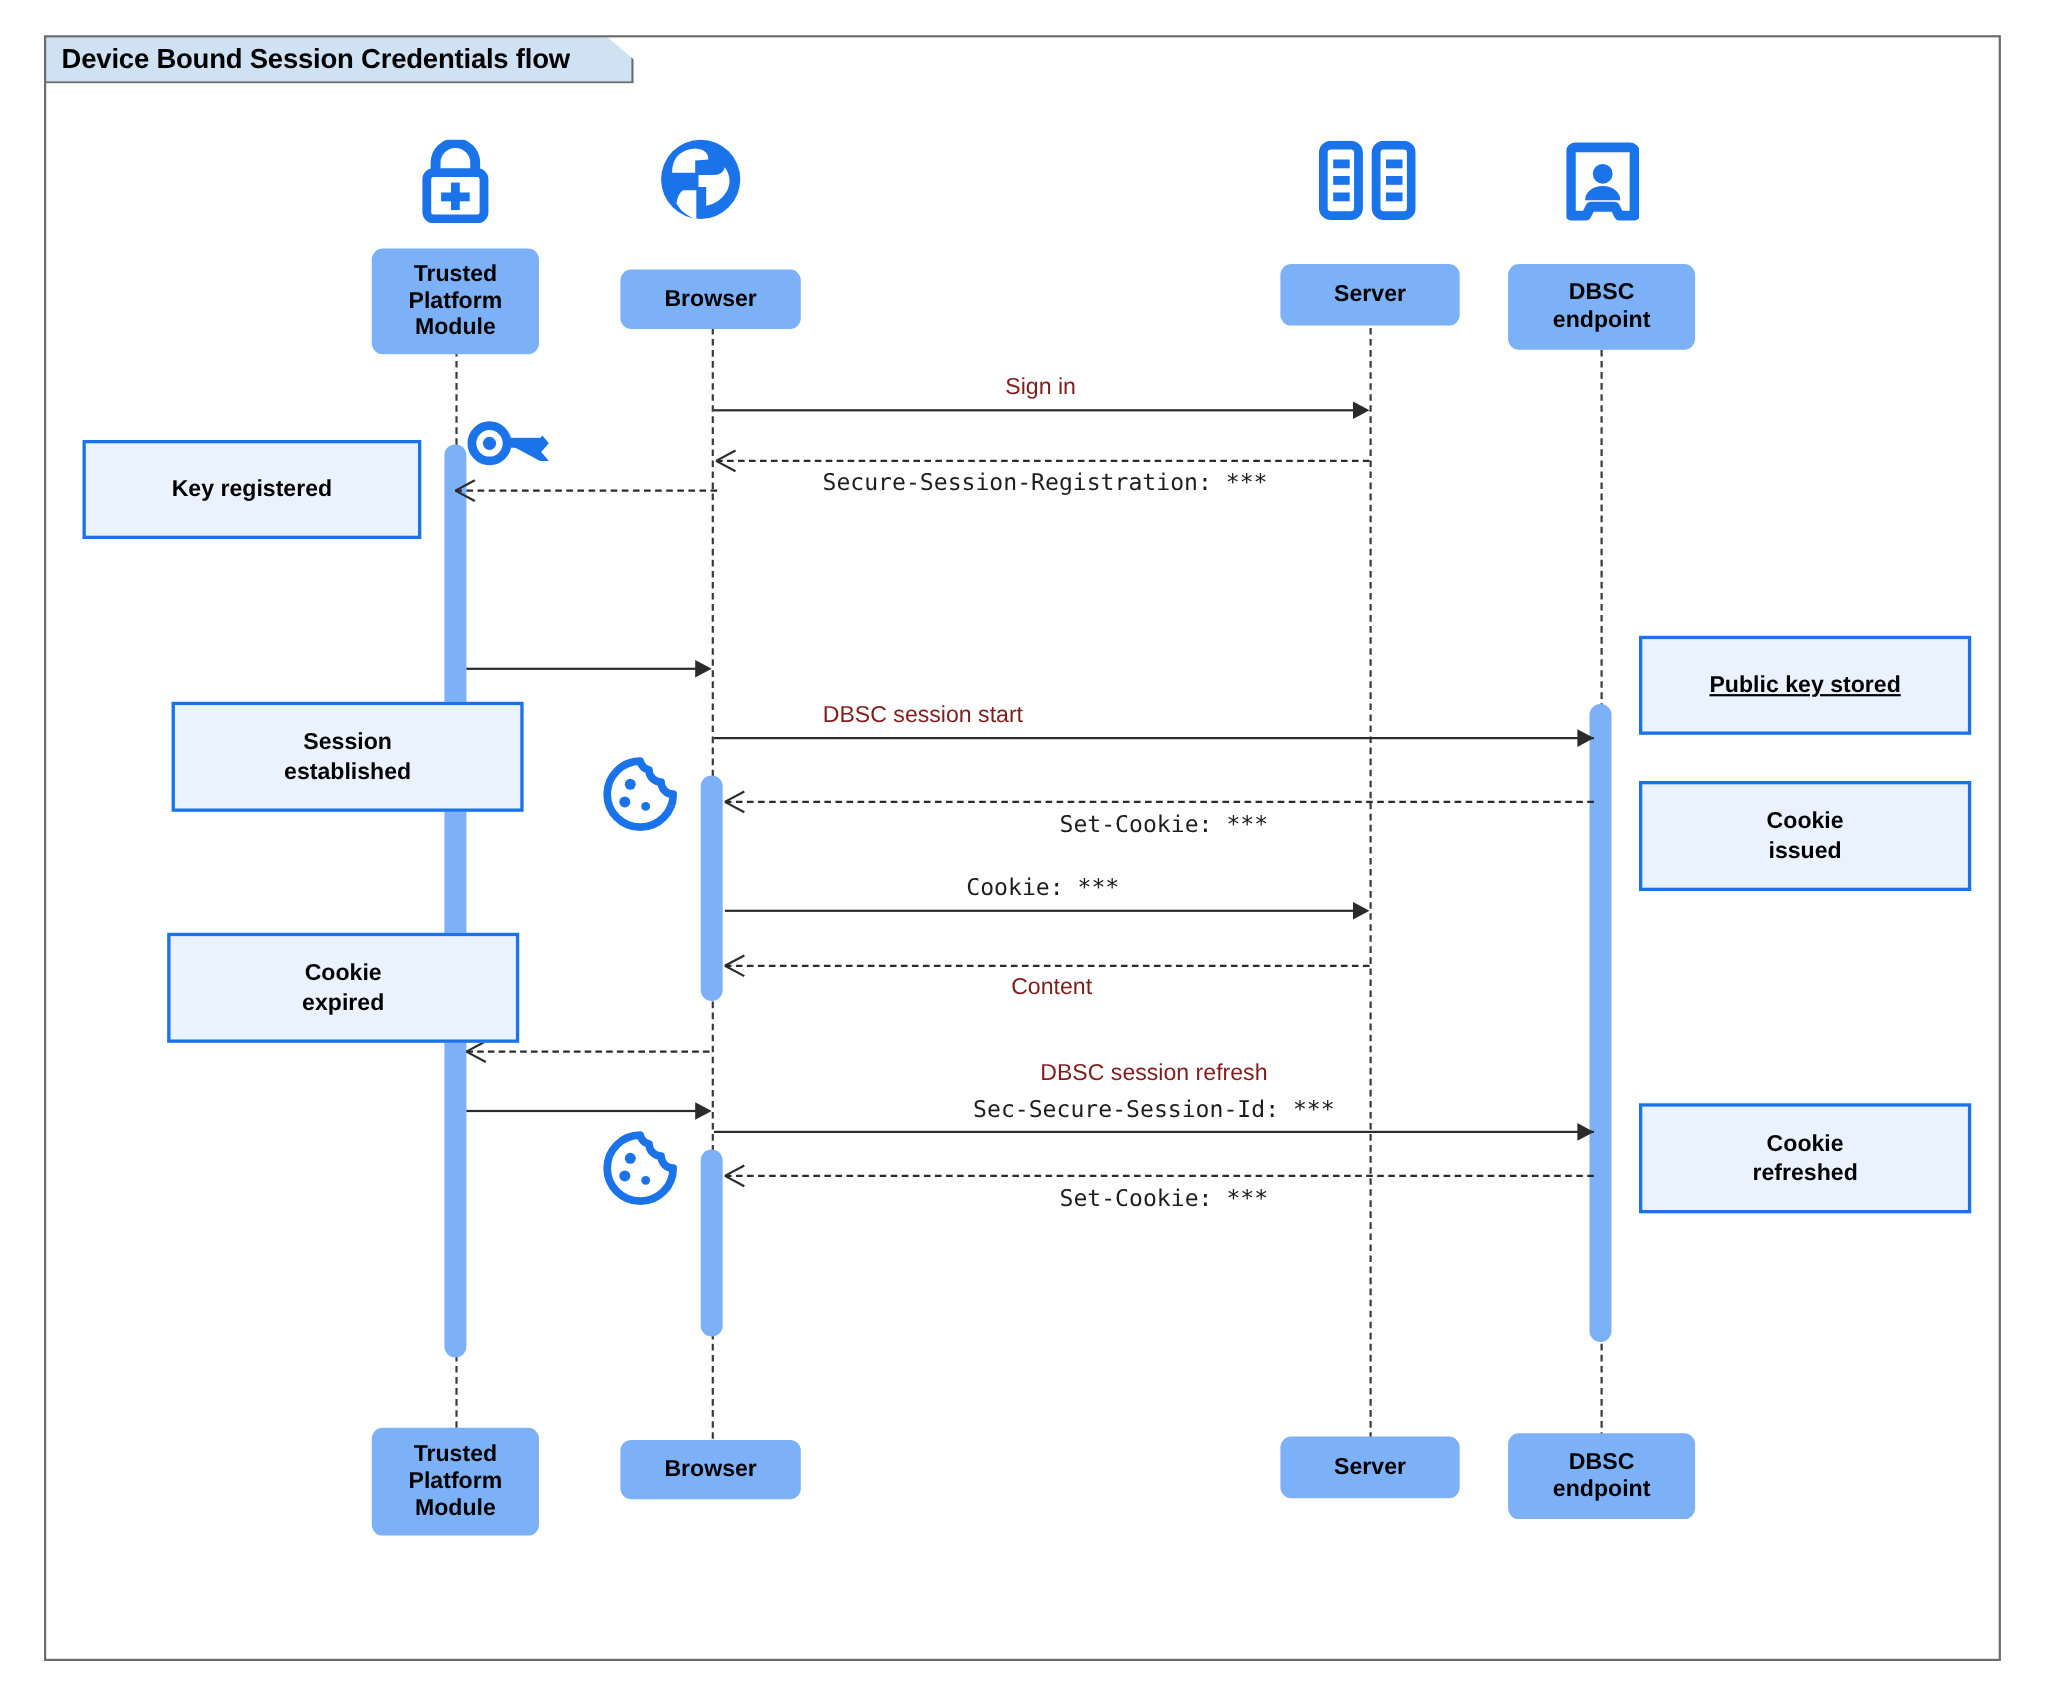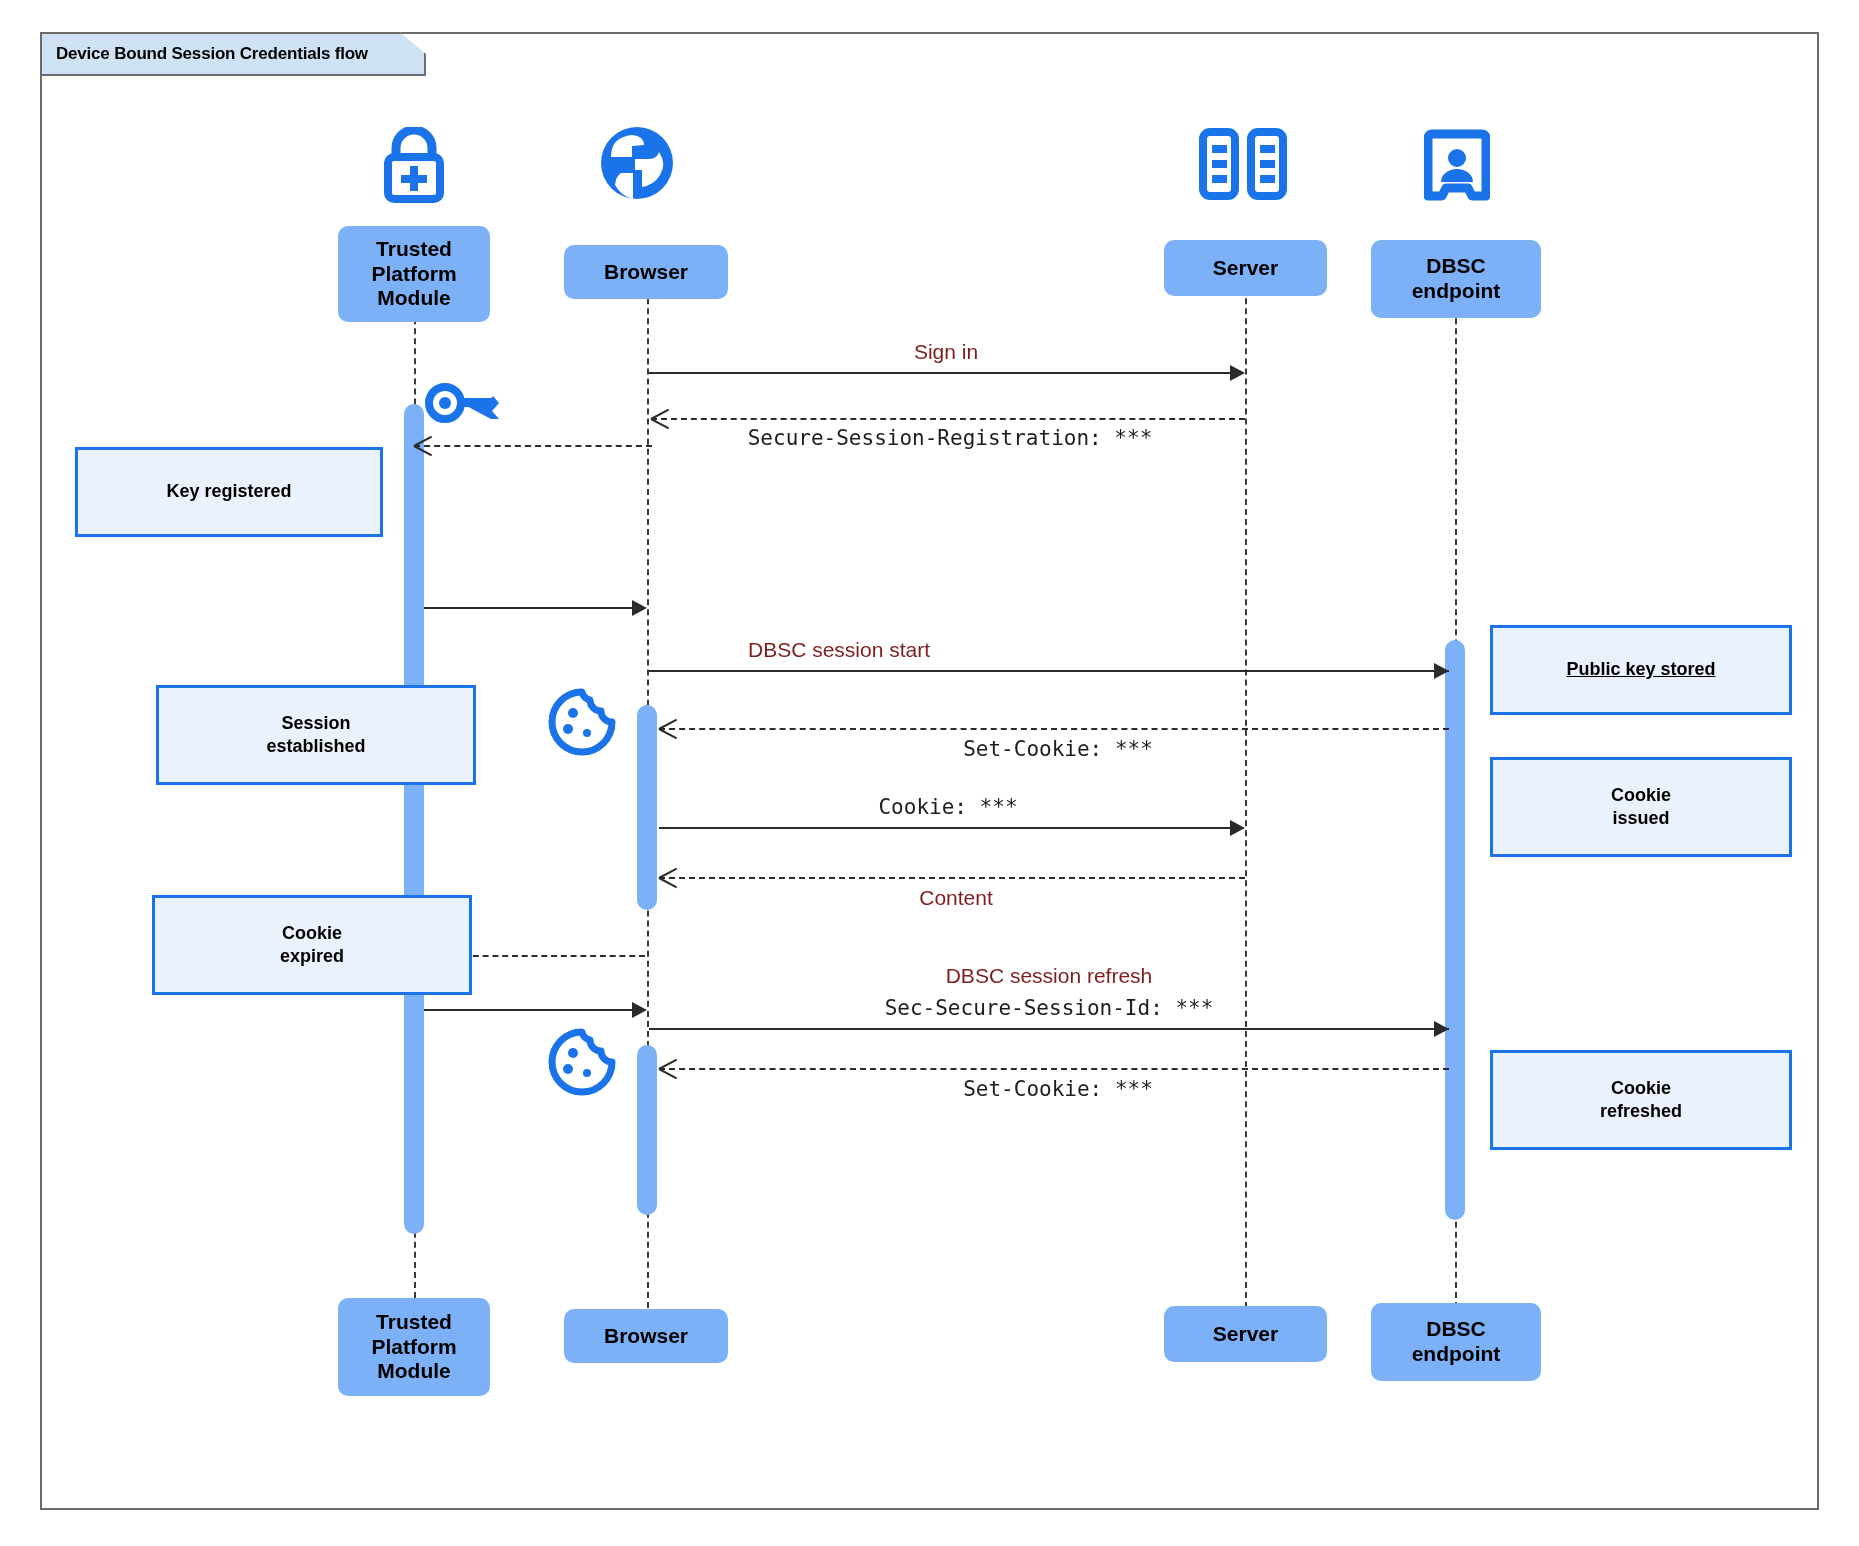--- a/index.html
+++ b/index.html
@@ -6,38 +6,38 @@
   body{width:1859px;height:1546px;font-family:"Liberation Sans",sans-serif;position:relative;overflow:hidden;}
 
   #stage{position:absolute;left:0;top:0;width:1859px;height:1546px;}
 
   
   .frame{position:absolute;left:40px;top:32px;width:1779px;height:1478px;
          border:2px solid #6b6b6b;background:#ffffff;box-sizing:border-box;}
   .frame-title{position:absolute;left:40px;top:32px;height:44px;
          background:#cfe2f3;border:2px solid #6b6b6b;box-sizing:border-box;
          padding:0 56px 0 14px;display:flex;align-items:center;
-         font-weight:bold;font-size:17px;color:#000;letter-spacing:-0.2px;
+         font-weight:bold;font-size:25px;color:#000;letter-spacing:-0.2px;
          clip-path:polygon(0 0,calc(100% - 26px) 0,100% 50%,100% 100%,0 100%);}
 
   
   .lifeline{position:absolute;width:0;border-left:2px dashed #3a3a3a;}
 
   
   .participant{position:absolute;background:#7cb0f7;border-radius:10px;
         display:flex;align-items:center;justify-content:center;text-align:center;
         font-weight:bold;font-size:21px;color:#000;line-height:1.17;box-sizing:border-box;}
 
   
   .activation{position:absolute;width:20px;background:#7cb0f7;border-radius:10px;}
 
   
   .note{position:absolute;background:#eaf2fd;border:3px solid #1a73e8;
         display:flex;align-items:center;justify-content:center;text-align:center;
-        font-weight:bold;font-size:18px;color:#000;line-height:1.3;box-sizing:border-box;margin-top:47px;}
+        font-weight:bold;font-size:21px;color:#000;line-height:1.3;box-sizing:border-box;}
 
   
   .msg-line{position:absolute;height:0;border-top:2px solid #2b2b2b;}
   .msg-line.dashed{border-top:2px dashed #2b2b2b;}
   .arrowhead{position:absolute;width:0;height:0;}
   .arrowhead.solid-right{border-top:8px solid transparent;border-bottom:8px solid transparent;border-left:15px solid #2b2b2b;}
   .arrowhead.open-left{width:18px;height:18px;border:0;}
   .arrowhead.open-left::before,.arrowhead.open-left::after{
         content:"";position:absolute;left:0;width:20px;height:0;border-top:2px solid #2b2b2b;}
   .arrowhead.open-left::before{top:9px;transform:rotate(-28deg);transform-origin:left center;}

